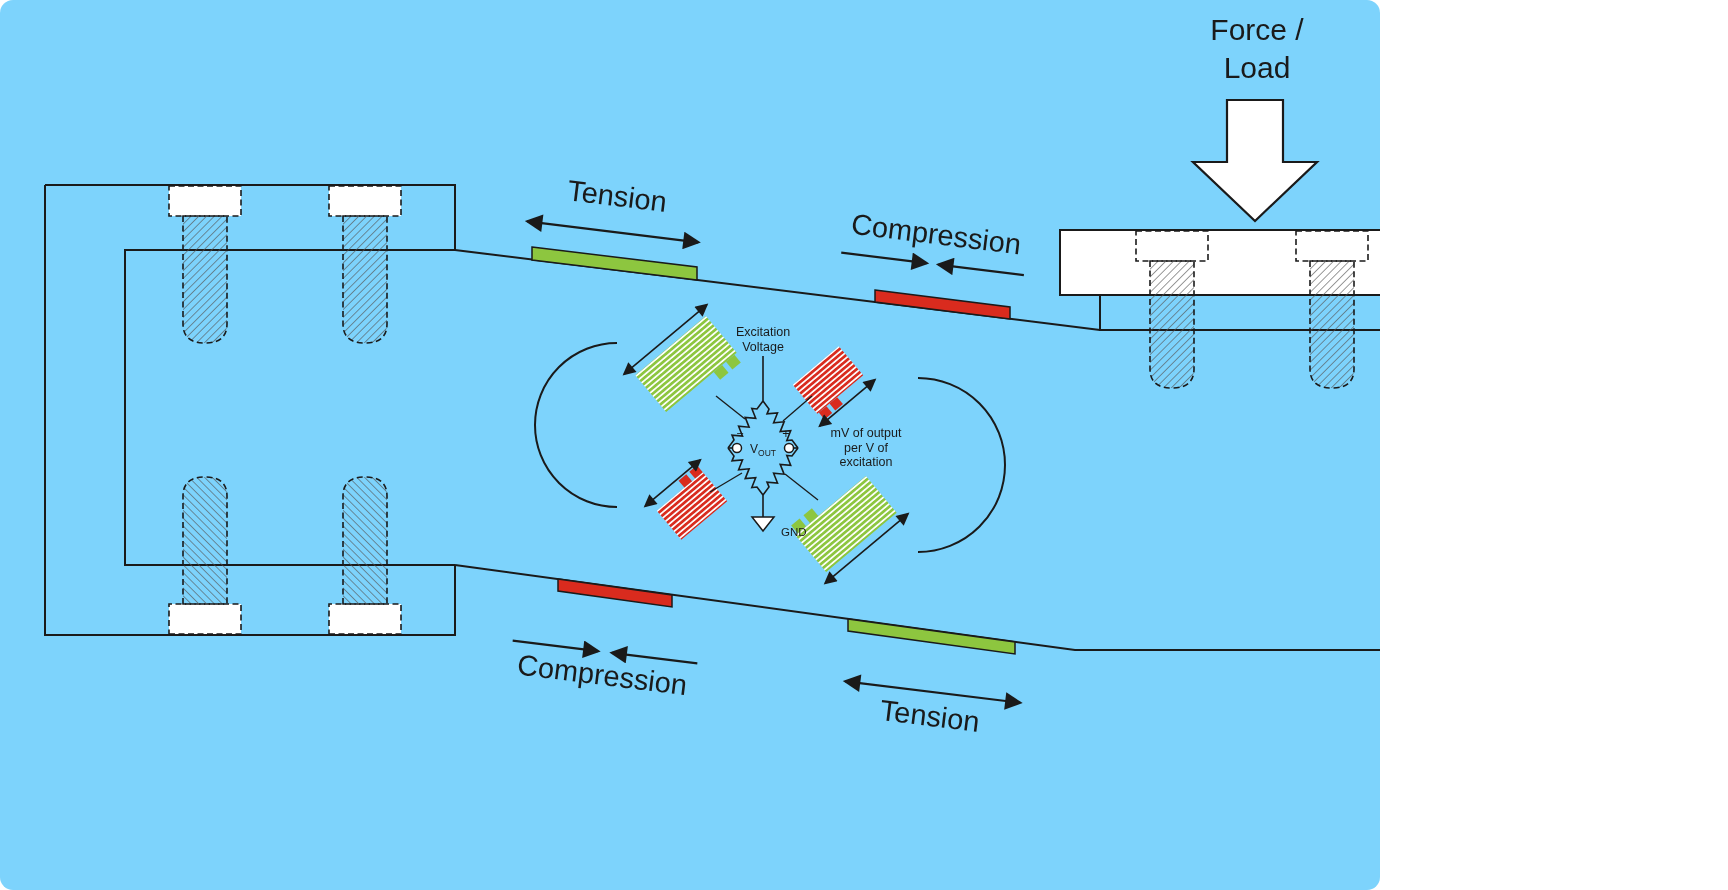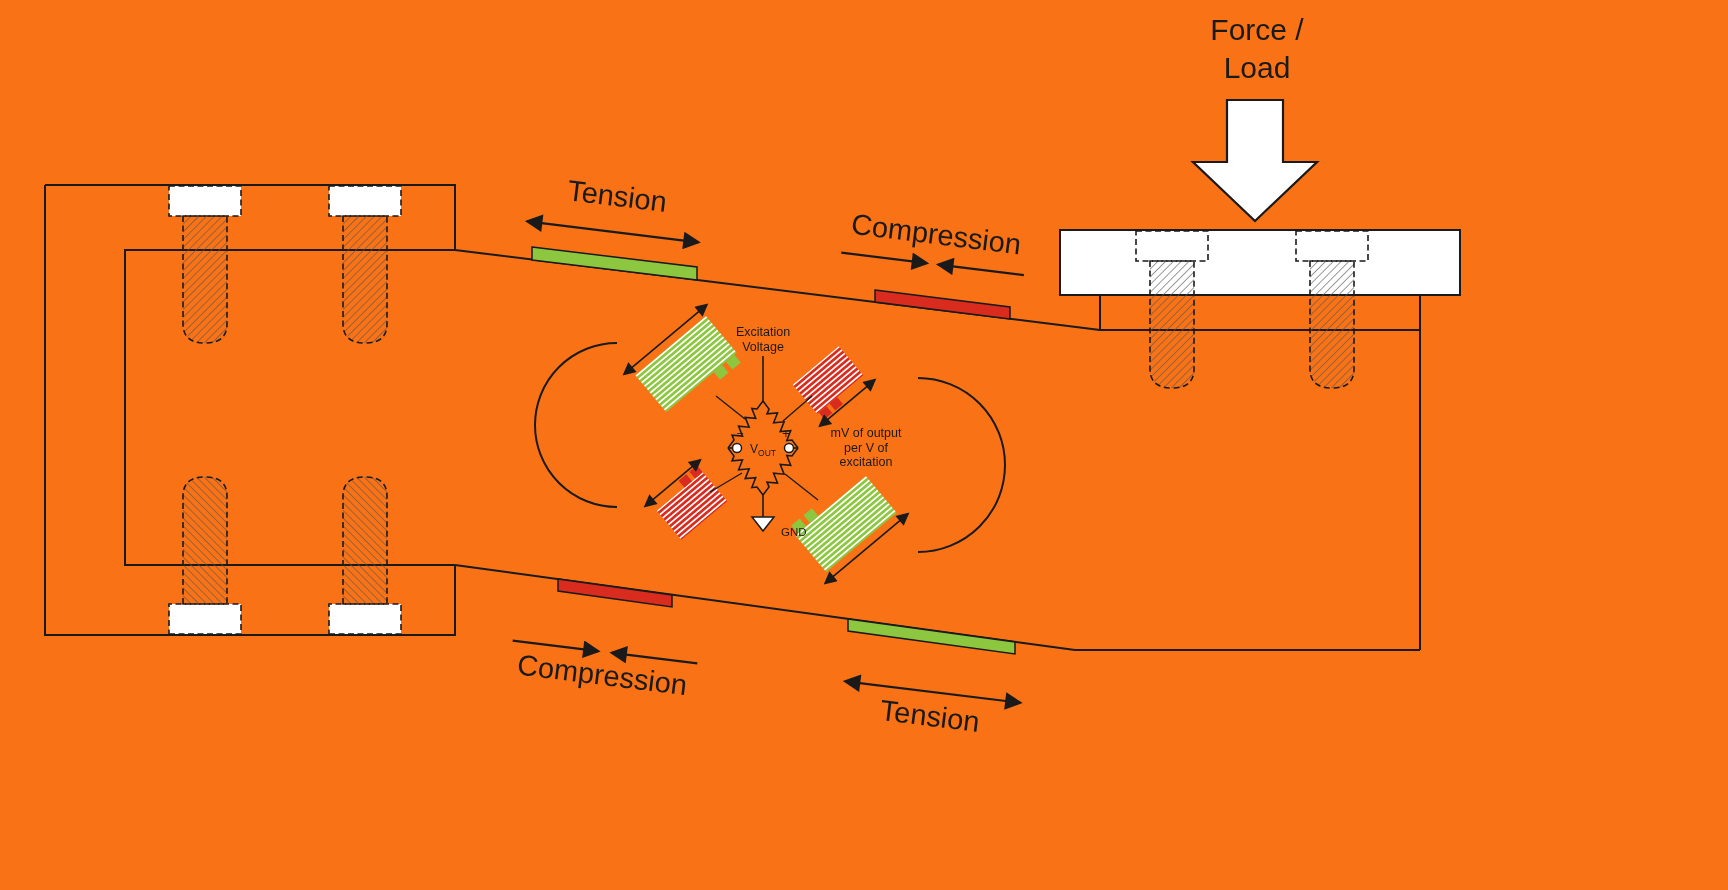--- a/index.html
+++ b/index.html
@@ -1,17 +1,17 @@
 <!DOCTYPE html>
 <html><head>
 <meta charset="utf-8">
 <style>
   html,body{margin:0;padding:0;background:#fff;}
-  .stage{position:relative;width:1728px;height:890px;background:#f97316;overflow:hidden;
-         font-family:"Liberation Sans",sans-serif;}
+  .stage{position:relative;width:1380px;height:890px;background:#7dd3fc;overflow:hidden;
+         font-family:"Liberation Sans",sans-serif;border-radius:13px;}
   svg text{font-family:"Liberation Sans",sans-serif;fill:#1a1a1a;}
   .biglabel{font-size:29px;}
   .forcelabel{font-size:30px;}
   .circsmall{font-size:12.5px;}
   .circtiny{font-size:11.5px;}
 </style>
 </head>
 <body>
 
 <div class="stage">

